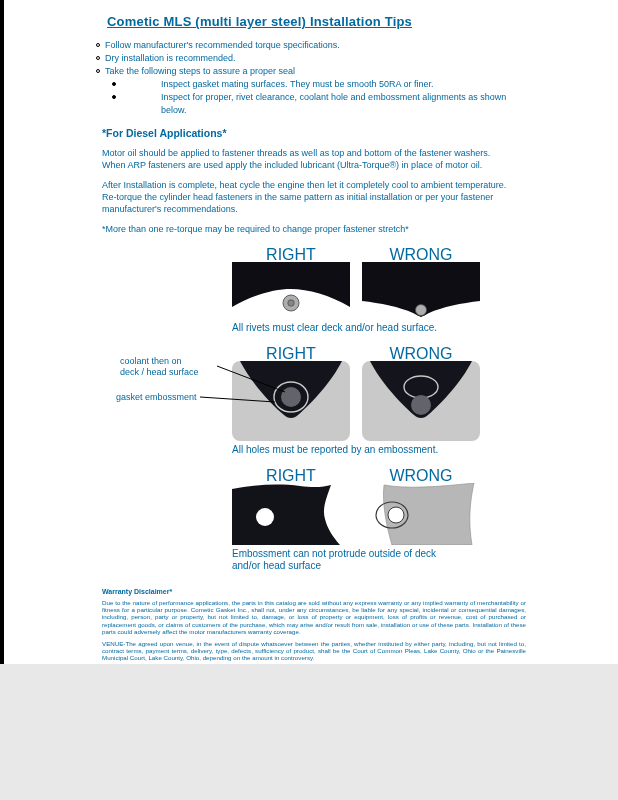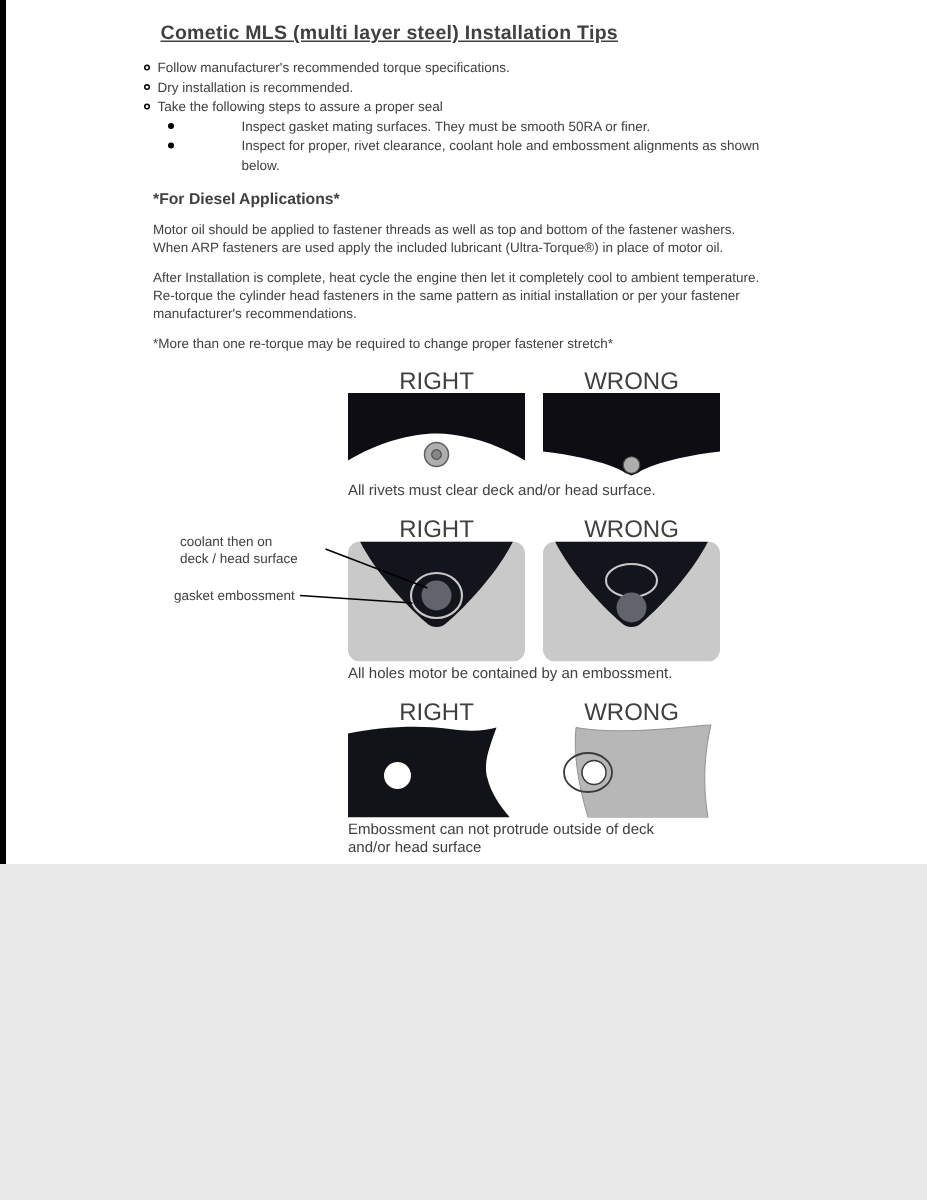--- a/index.html
+++ b/index.html
@@ -1,19 +1,19 @@
 <!DOCTYPE html>
 <html><head>
 <meta charset="utf-8">
 <style>
   * { margin:0; padding:0; box-sizing:border-box; }
   html,body { background:#e8e8e8; }
   .page {
-    position:relative; width:618px; height:576px; background:#ffffff;
-    font-family:"Liberation Sans", sans-serif; color:#404040; overflow:hidden;
+    position:relative; width:618px; height:664px; background:#ffffff;
+    font-family:"Liberation Sans", sans-serif; color:#0369a1; overflow:hidden;
     margin:0 auto;
   }
   .scan-bar { position:absolute; left:0; top:0; width:4px; height:800px; background:#000; }
   .content { position:absolute; left:96px; top:14px; width:416px; }
 
   h1.title { font-size:13px; font-weight:bold; text-decoration:underline; margin:0 0 10px 11px; letter-spacing:.2px; }
 
   ul.tips { list-style:none; font-size:9px; }
   ul.tips li { display:flex; gap:5px; line-height:13px; }
   ul.tips li .marker { flex:none; width:4px; height:4px; border:1px solid #000; border-radius:50%; margin-top:4px; }
@@ -120,21 +120,21 @@
           <ellipse cx="59" cy="36" rx="17" ry="15" fill="none" stroke="#c9c9c9" stroke-width="1.4"></ellipse>
           <circle cx="59" cy="36" r="10" fill="#63636b"></circle>
         </svg>
         <svg width="118" height="80" viewBox="0 0 118 80">
           <rect width="118" height="80" rx="8" fill="#c9c9c9"></rect>
           <path d="M8,0 H110 C100,20 80,42 66,54 C62,58 56,58 52,54 C38,42 18,20 8,0 Z" fill="#14141c"></path>
           <ellipse cx="59" cy="26" rx="17" ry="11" fill="none" stroke="#c9c9c9" stroke-width="1.4"></ellipse>
           <circle cx="59" cy="44" r="10" fill="#63636b"></circle>
         </svg>
       </div>
-      <div class="dg-cap">All holes motor be contained by an embossment.</div>
+      <div class="dg-cap">All holes must be reported by an embossment.</div>
 
       <div class="dg2-label l1 pre">coolant then on
 deck / head surface</div>
       <div class="dg2-label l2">gasket embossment</div>
       <svg class="leaders" width="416" height="96" viewBox="0 0 416 96">
         <line x1="121" y1="20" x2="189" y2="46" stroke="#000" stroke-width="1"></line>
         <line x1="104" y1="51" x2="179" y2="56" stroke="#000" stroke-width="1"></line>
       </svg>
     </div>
 

